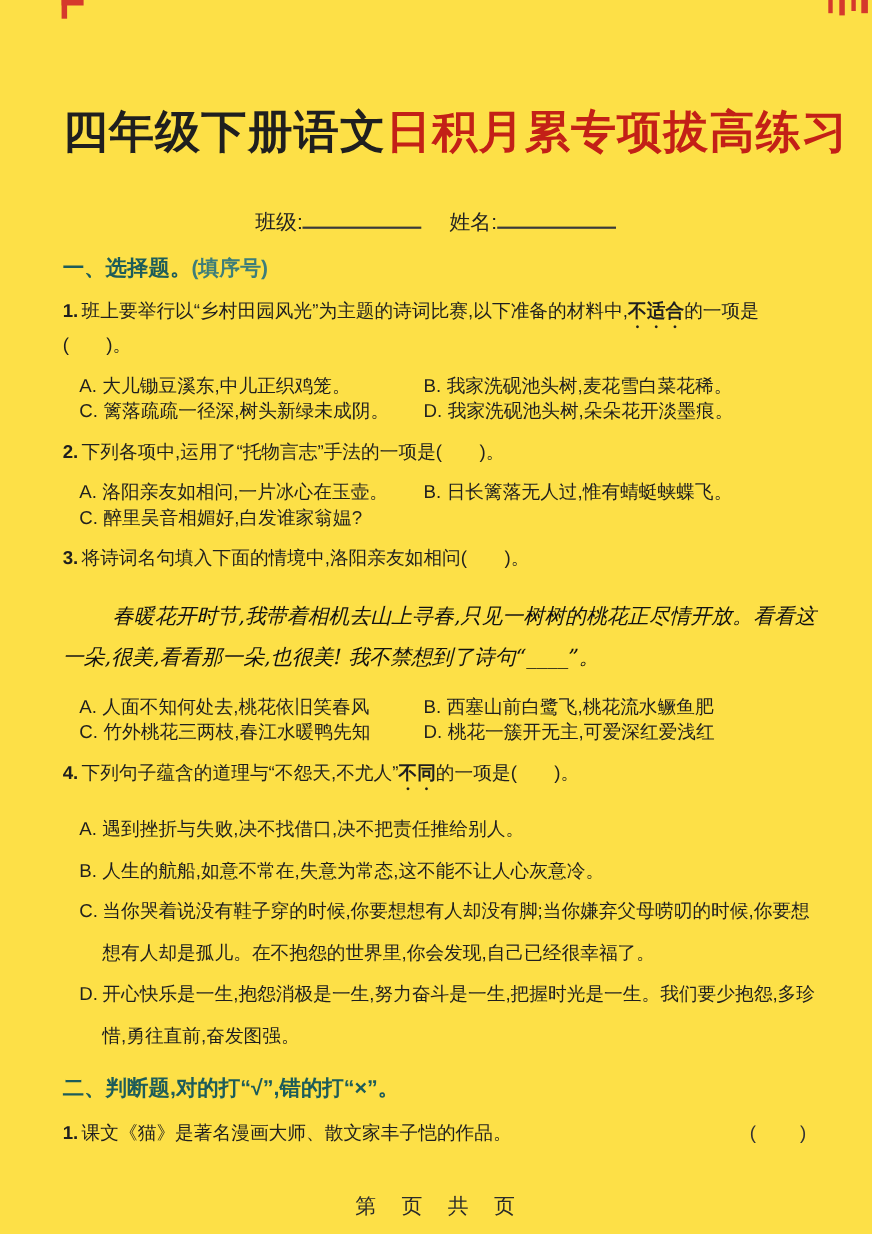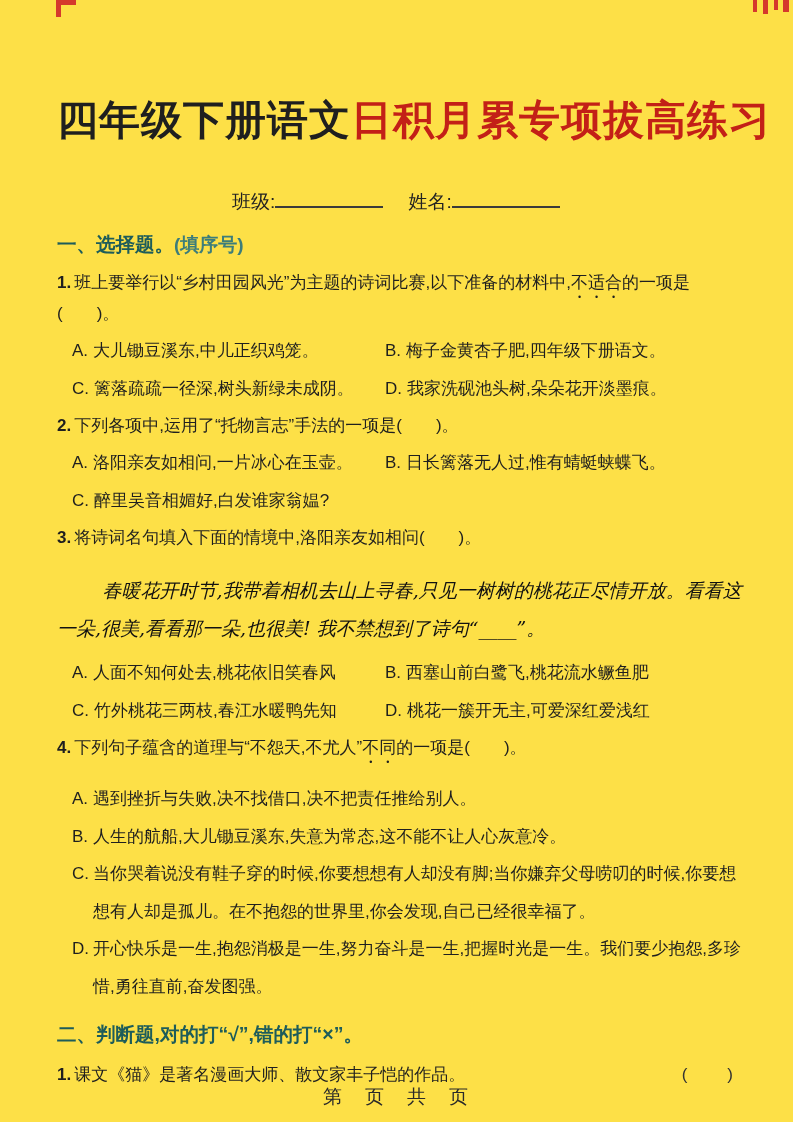--- a/index.html
+++ b/index.html
@@ -37,27 +37,27 @@
   .sec-heading {
     margin-top:17px; font-size:19.5px; font-weight:bold;
     color:#1d5c5a; line-height:24px;
   }
   .sec-note { font-weight:bold; color:#3d7d7a; font-size:19px; }
 
   .q-stem { margin-top:14px; font-size:17px; line-height:23px; }
   .q-num { font-weight:bold; margin-right:3px; }
 
   .emph {
-    text-emphasis:dot; text-emphasis-position:under right;
+    text-emphasis:dot; text-emphasis-position:under right;font-weight:bold;
     -webkit-text-emphasis:dot; -webkit-text-emphasis-position:under;
   }
 
   .opt-grid {
     margin:14px 0 0 15px; display:grid; grid-template-columns:313px auto;
-    row-gap:15px; font-size:17px; line-height:23px;
+    row-gap:0; font-size:17px; line-height:23px;
   }
   .olab { margin-right:5px; }
 
   .passage {
     margin:22px 0 0 0; font-family:"DejaVu Serif", serif; font-style:italic;
     font-size:19px; line-height:38px; text-indent:2.4em; color:#111;
   }
 
   .opt-full {
     position:relative; padding-left:36px; font-size:17px; line-height:37.5px;
@@ -99,21 +99,21 @@
 
     <div class="sec-heading">
       <span>一、选择题。</span><span class="sec-note">(填序号)</span>
     </div>
 
     <div class="q-stem">
       <span class="q-num">1.</span><span>班上要举行以“乡村田园风光”为主题的诗词比赛,以下准备的材料中,</span><span class="emph">不适合</span><span>的一项是(　　)。</span>
     </div>
     <div class="opt-grid">
       <div class="opt"><span class="olab">A.</span><span>大儿锄豆溪东,中儿正织鸡笼。</span></div>
-      <div class="opt"><span class="olab">B.</span><span>梅子金黄杏子肥,四年级下册语文。</span></div>
+      <div class="opt"><span class="olab">B.</span><span>我家洗砚池头树,麦花雪白菜花稀。</span></div>
       <div class="opt"><span class="olab">C.</span><span>篱落疏疏一径深,树头新绿未成阴。</span></div>
       <div class="opt"><span class="olab">D.</span><span>我家洗砚池头树,朵朵花开淡墨痕。</span></div>
     </div>
 
     <div class="q-stem">
       <span class="q-num">2.</span><span>下列各项中,运用了“托物言志”手法的一项是(　　)。</span>
     </div>
     <div class="opt-grid">
       <div class="opt"><span class="olab">A.</span><span>洛阳亲友如相问,一片冰心在玉壶。</span></div>
       <div class="opt"><span class="olab">B.</span><span>日长篱落无人过,惟有蜻蜓蛱蝶飞。</span></div>
@@ -128,21 +128,21 @@
       <div class="opt"><span class="olab">A.</span><span>人面不知何处去,桃花依旧笑春风</span></div>
       <div class="opt"><span class="olab">B.</span><span>西塞山前白鹭飞,桃花流水鳜鱼肥</span></div>
       <div class="opt"><span class="olab">C.</span><span>竹外桃花三两枝,春江水暖鸭先知</span></div>
       <div class="opt"><span class="olab">D.</span><span>桃花一簇开无主,可爱深红爱浅红</span></div>
     </div>
 
     <div class="q-stem">
       <span class="q-num">4.</span><span>下列句子蕴含的道理与“不怨天,不尤人”</span><span class="emph">不同</span><span>的一项是(　　)。</span>
     </div>
     <div class="opt-full first"><span class="olab">A.</span><span>遇到挫折与失败,决不找借口,决不把责任推给别人。</span></div>
-    <div class="opt-full"><span class="olab">B.</span><span>人生的航船,大儿锄豆溪东,失意为常态,这不能不让人心灰意冷。</span></div>
+    <div class="opt-full"><span class="olab">B.</span><span>人生的航船,如意不常在,失意为常态,这不能不让人心灰意冷。</span></div>
     <div class="opt-full"><span class="olab">C.</span><span>当你哭着说没有鞋子穿的时候,你要想想有人却没有脚;当你嫌弃父母唠叨的时候,你要想想有人却是孤儿。在不抱怨的世界里,你会发现,自己已经很幸福了。</span></div>
     <div class="opt-full"><span class="olab">D.</span><span>开心快乐是一生,抱怨消极是一生,努力奋斗是一生,把握时光是一生。我们要少抱怨,多珍惜,勇往直前,奋发图强。</span></div>
 
     <div class="sec-heading">
       <span>二、判断题,对的打“√”,错的打“×”。</span>
     </div>
     <div class="judge-row">
       <span><span class="q-num">1.</span><span>课文《猫》是著名漫画大师、散文家丰子恺的作品。</span></span>
       <span class="judge-bracket">(　　)</span>
     </div>

